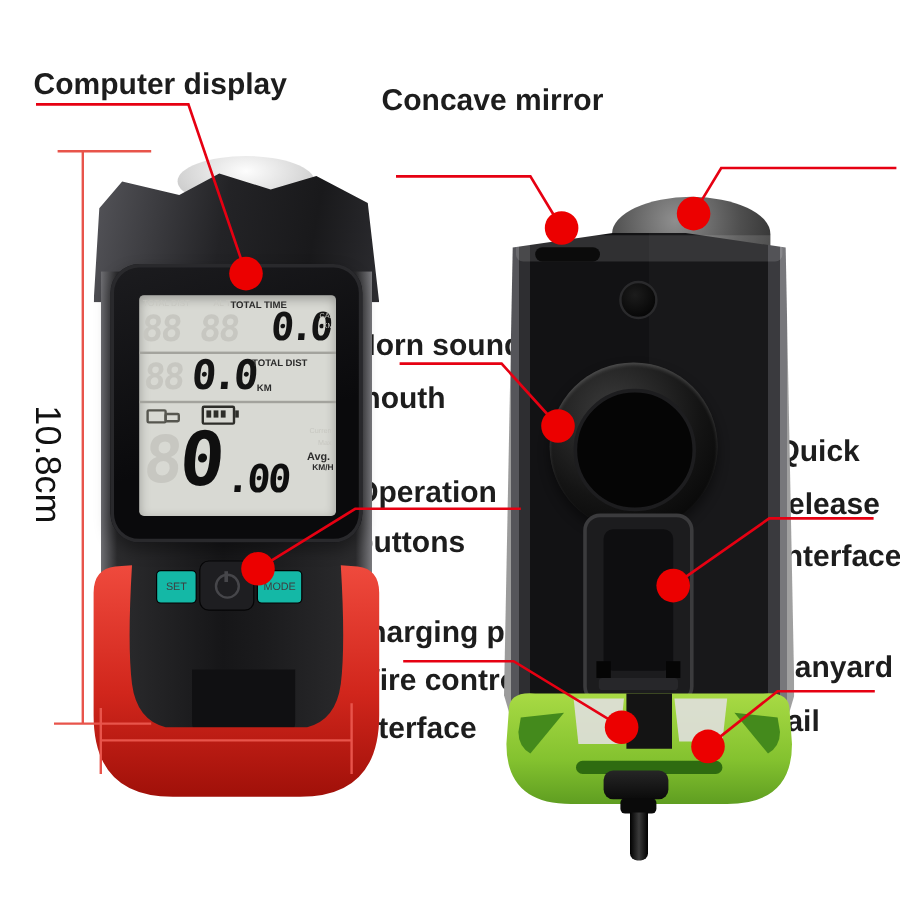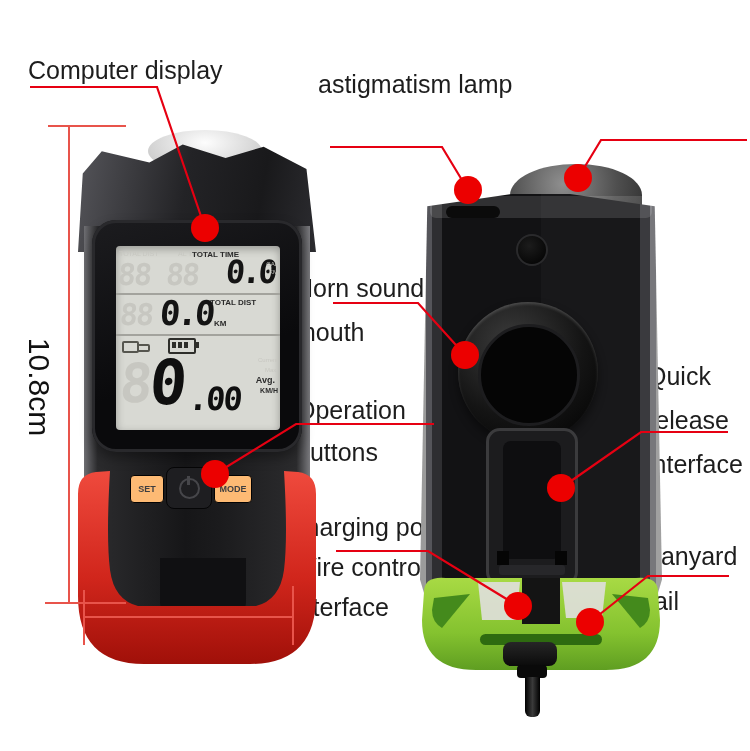--- a/index.html
+++ b/index.html
@@ -1,19 +1,19 @@
 <!DOCTYPE html>
 <html><head>
 <meta charset="utf-8">
 <style>
   html,body{margin:0;padding:0;background:#fff;}
   .canvas{position:relative;width:750px;height:751px;background:#ffffff;overflow:hidden;
           font-family:"Liberation Sans",sans-serif;}
   
-  .lbl{position:absolute;color:#1d1d1d;font-size:25px;line-height:40px;font-weight:400;white-space:nowrap;}
+  .lbl{position:absolute;color:#1d1d1d;font-size:25px;line-height:40px;font-weight:700;white-space:nowrap;}
   .lh42{line-height:42px}.lh44{line-height:44px}.lh45{line-height:45px}
   .dimtxt{position:absolute;color:#111;}
   
   .overlay{position:absolute;left:0;top:0;z-index:30;pointer-events:none;}
   
   .front{position:absolute;left:76px;top:128px;width:242px;height:540px;}
   .front .dome{position:absolute;left:72px;top:2px;width:114px;height:42px;border-radius:50%;
       background:radial-gradient(ellipse at 50% 30%,#fdfdfd,#d2d2d2 70%,#bdbdbd);z-index:0;}
   .front .head{position:absolute;left:2px;top:12px;width:238px;height:112px;z-index:1;
       background:linear-gradient(100deg,#55555a,#232326 45%,#19191b 75%,#2c2c30);
@@ -27,22 +27,22 @@
       background:linear-gradient(160deg,#1c1c1f,#0a0a0c 60%);
       box-shadow:inset 0 0 0 3px #29292c,0 6px 12px rgba(0,0,0,.35);}
   .front .lcd{position:absolute;left:40px;top:118px;width:164px;height:184px;z-index:3;background:#d8d9d3;
       border-radius:4px;box-shadow:inset 0 3px 9px rgba(0,0,0,.3);}
   .lcd div{position:absolute;}
   .seg{font-family:"DejaVu Sans Mono",monospace;font-weight:bold;transform:skewX(-5deg);}
   .ghost{color:#c7c7c1;}
   .lcdsmall{font-weight:bold;color:#2b2b2b;}
   .divider{left:0;width:164px;height:2px;background:#a3a39d;}
   
-  .dbtn{position:absolute;background:#fdba74;border:1px solid #020203;border-radius:4px;z-index:2;
-      color:#3e3e40;font-size:9px;font-weight:bold;display:flex;align-items:center;justify-content:center;}
+  .dbtn{position:absolute;background:#14b8a6;border:1px solid #020203;border-radius:4px;z-index:2;
+      color:#3e3e40;font-size:9px;font-weight:normal;display:flex;align-items:center;justify-content:center;}
   .pwrbtn{position:absolute;left:90px;top:339px;width:44px;height:40px;background:#1e1e21;border:1px solid #050506;
       border-radius:8px;z-index:2;display:flex;align-items:center;justify-content:center;}
   .pwr{width:17px;height:17px;border:2px solid #46464a;border-radius:50%;position:relative;}
   .pwr::after{content:"";position:absolute;left:6px;top:-4px;width:3px;height:9px;background:#46464a;}
   .redsvg{position:absolute;left:0;top:330px;z-index:4;}
   
   .back{position:absolute;left:416px;top:158px;width:250px;height:562px;}
   .back .dome{position:absolute;left:94px;top:6px;width:132px;height:62px;border-radius:50% 50% 12% 12%;
       background:radial-gradient(circle at 40% 32%,#8f8f8f,#4f4f4f 60%,#303030);z-index:0;}
   .back .bbody{position:absolute;left:4px;top:36px;width:242px;height:410px;z-index:1;
@@ -175,21 +175,21 @@
     <div class="cable1"></div>
     <div class="cable2"></div>
     <div class="cable3"></div>
   </div>
 
   <div class="lbl" style="left:28px;top:50px;">
     <div>Computer display</div>
   </div>
 
   <div class="lbl" style="left:318px;top:64px;">
-    <div>astigmatism lamp</div>
+    <div>Concave mirror</div>
   </div>
 
 
   <div class="lbl lh44" style="left:295px;top:266px;">
     <div>Horn sound</div>
     <div>mouth</div>
   </div>
 
   <div class="lbl lh42" style="left:296px;top:389px;">
     <div>Operation</div>

